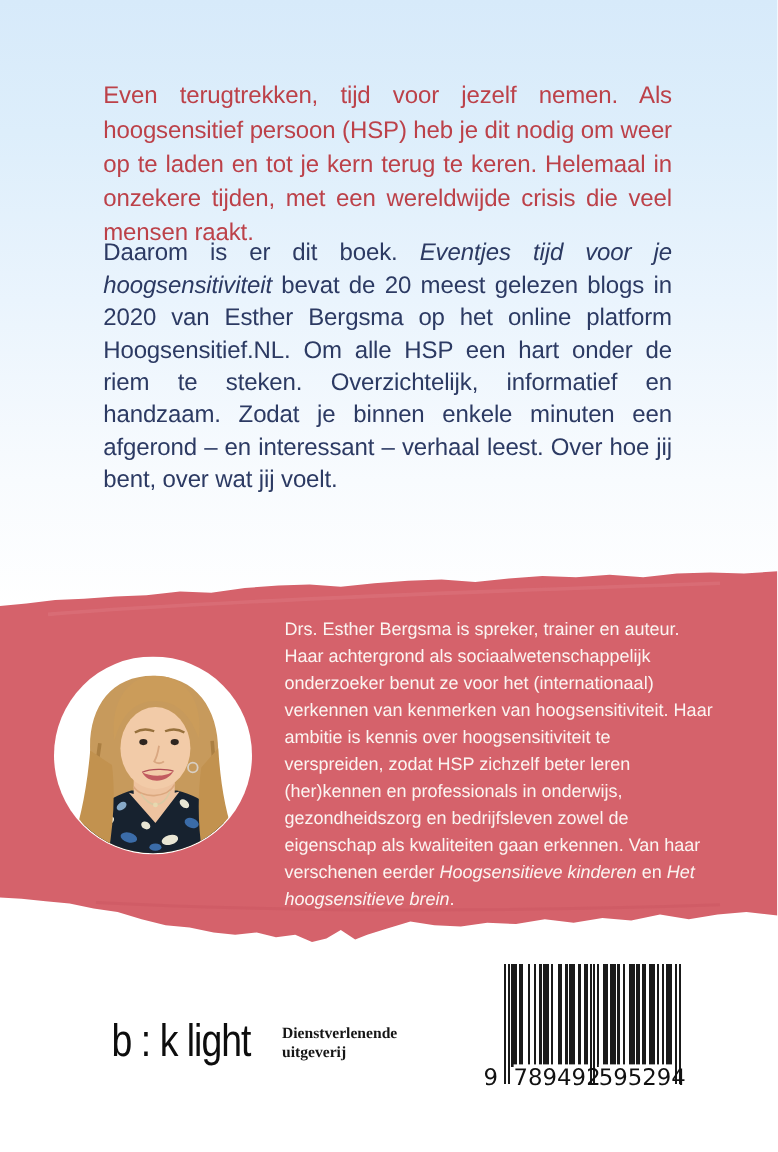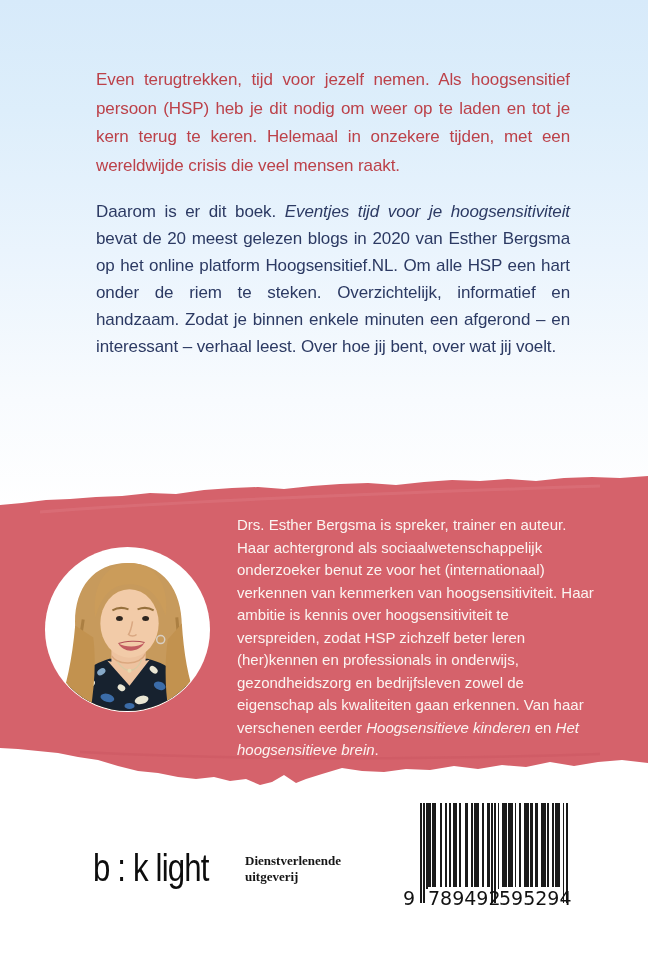--- a/index.html
+++ b/index.html
@@ -12,22 +12,22 @@
       #d7eafa 0px,
       #ddeefb 110px,
       #eaf4fd 250px,
       #f8fbfe 400px,
       #ffffff 510px,
       #ffffff 100%);
   }
   
   .para{
     position:absolute;
-    left:96px;width:474px;
-    font-size:17px;
+    left:86px;width:474px;
+    font-size:20px;
     letter-spacing:-0.1px;
     text-align:justify;
   }
   .para .it{font-style:italic;}
   .para-intro{top:66px;line-height:28.5px;color:#bc4149;font-weight:500;}
   .para-desc{top:198px;line-height:27px;color:#2c3a63;}
   .para-contents{top:364px;line-height:28px;color:#2c3a63;}
 
   
   .band-svg{position:absolute;left:0;top:460px;width:648px;height:340px;}
@@ -48,21 +48,21 @@
     position:absolute;left:93px;top:849px;
     font-size:38px;font-weight:500;color:#0d0d0d;
     letter-spacing:-1px;line-height:1;
     transform:scaleX(0.82);transform-origin:left top;
     white-space:nowrap;
   }
   .tagline{
     position:absolute;left:235px;top:853px;
     font-family:"Liberation Serif",serif;
     font-weight:bold;
-    font-size:13px;line-height:16px;color:#161616;margin-left:10px;
+    font-size:13px;line-height:16px;color:#161616;
   }
 
   
   .barcode{position:absolute;left:402px;top:803px;width:182px;height:116px;}
   .barcode svg{position:absolute;left:18px;top:0;width:148px;height:101px;}
   .barcode .digit{
     position:absolute;top:84px;
     font-family:"DejaVu Sans",sans-serif;
     font-size:19px;color:#111;
   }

